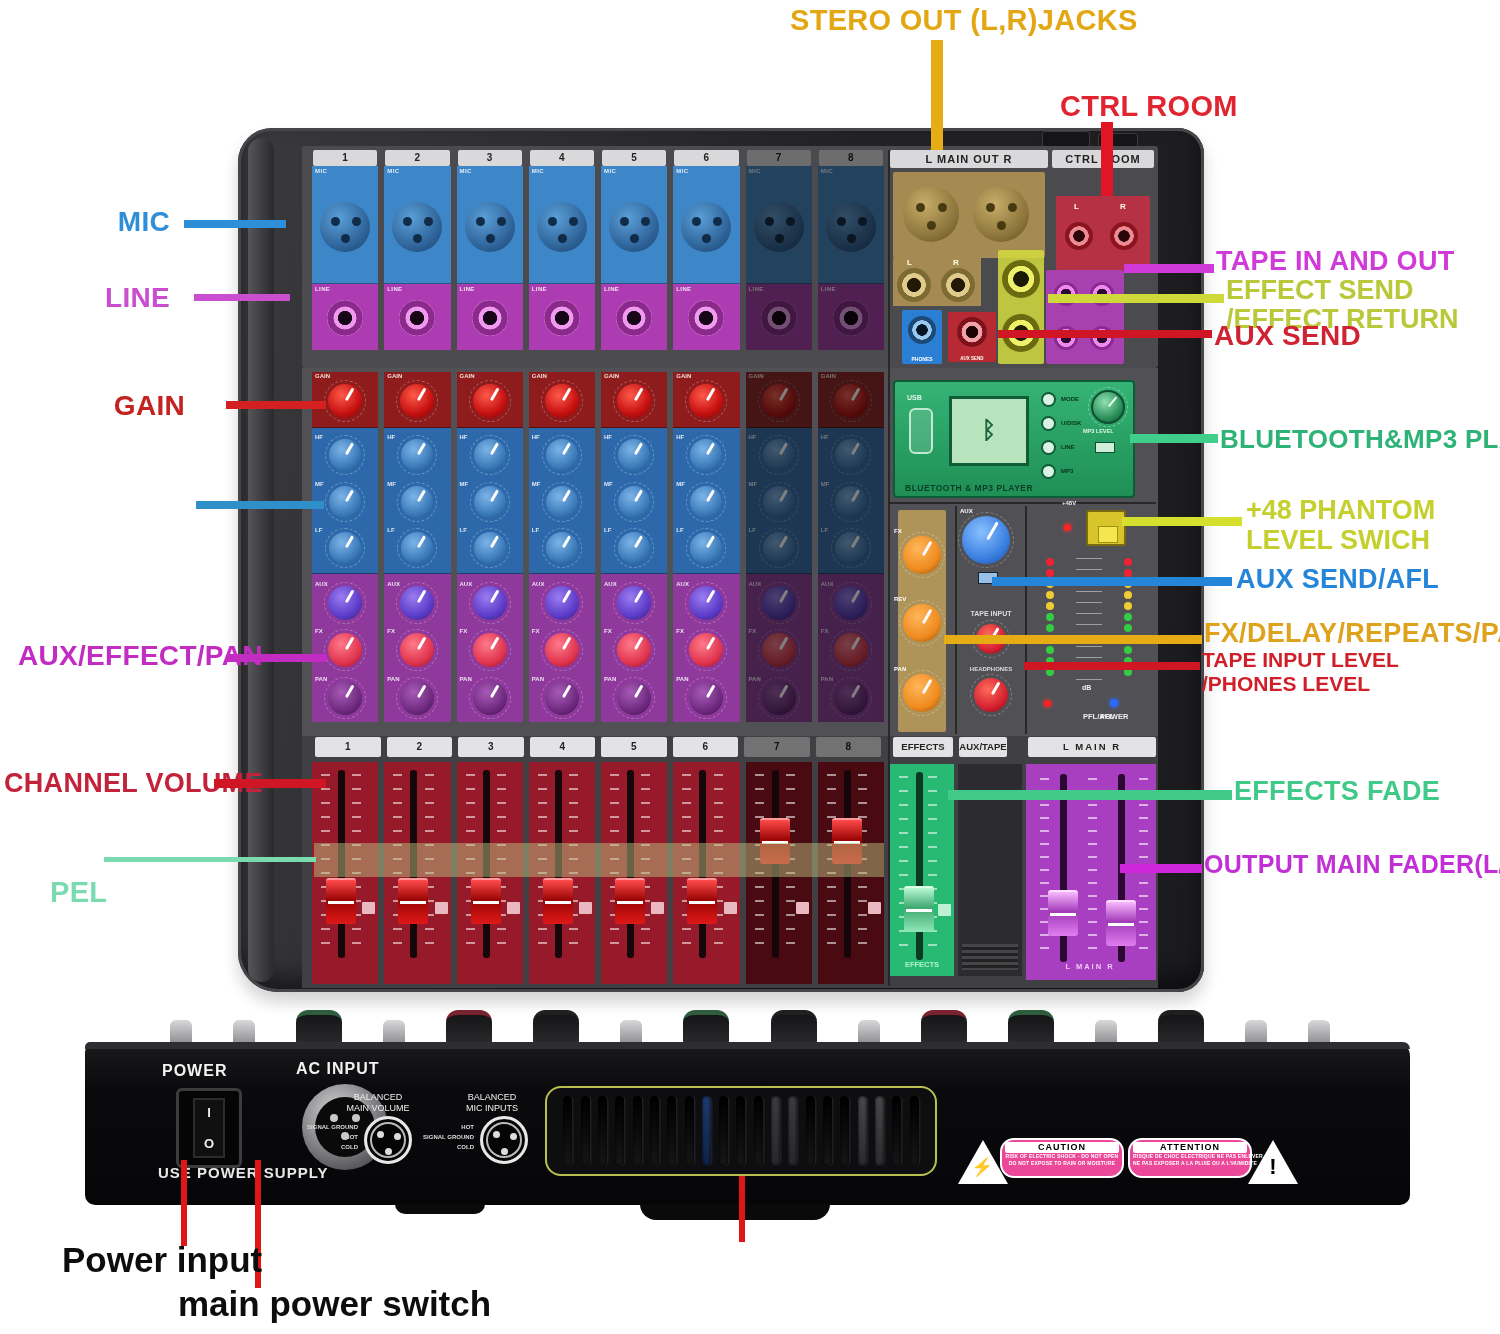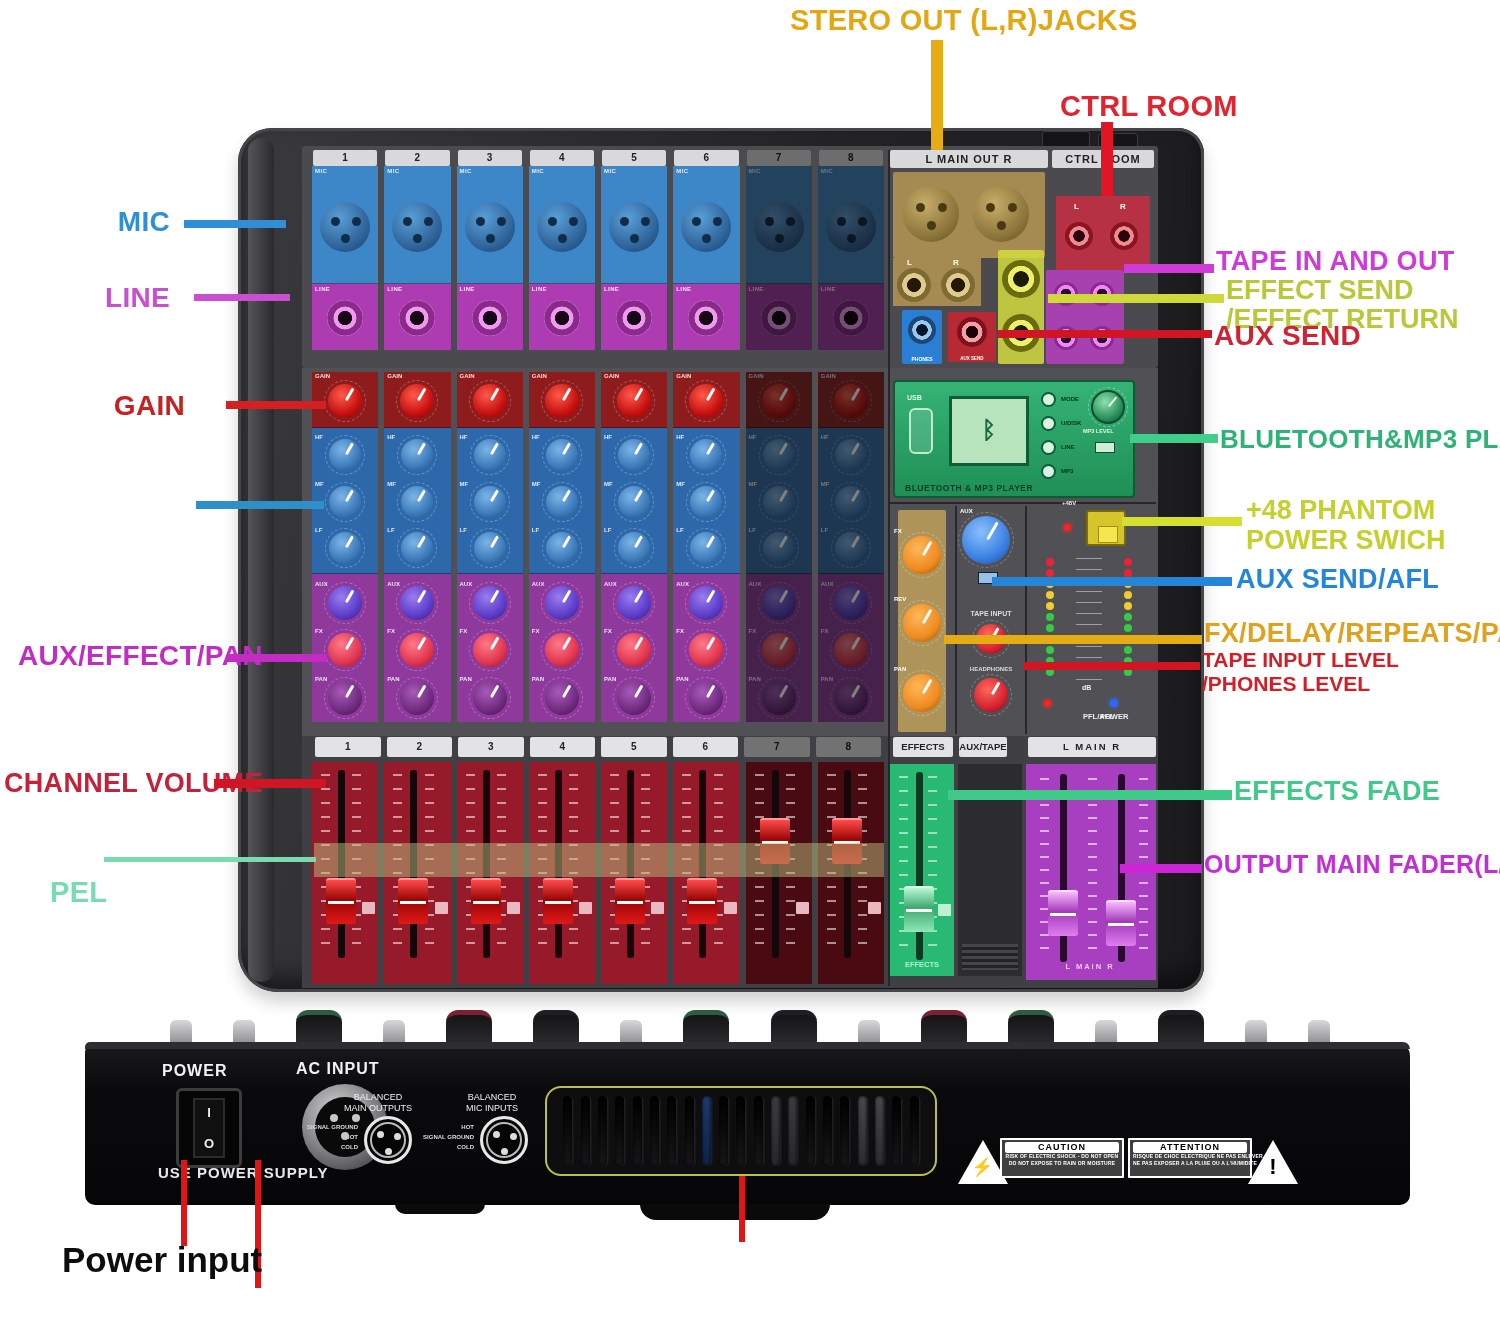--- a/index.html
+++ b/index.html
@@ -271,21 +271,21 @@
          background:#0e0e10;display:flex;align-items:center;justify-content:space-evenly;padding:0 8px;}
   .slot{width:9px;height:70px;border-radius:5px;background:linear-gradient(#000,#161616);
         box-shadow:inset 0 0 3px #000, 1.5px 0 0 rgba(255,255,255,.07);}
   .slot:nth-child(9){background:linear-gradient(#1c3a6e,#0e2244);}
   .slot:nth-child(13),.slot:nth-child(14){background:linear-gradient(#3c3c40,#27272b);}
   .slot:nth-child(18),.slot:nth-child(19){background:linear-gradient(#48484c,#2b2b2f);}
 
   .tri{position:absolute;width:0;height:0;border-left:25px solid transparent;border-right:25px solid transparent;
        border-bottom:44px solid #fff;}
   .tri-glyph{position:absolute;width:50px;text-align:center;color:#000;font-weight:bold;font-size:22px;top:16px;left:0;}
-  .warnbox{position:absolute;width:124px;height:40px;border:2px solid #fff;border-radius:1px;background:#404040;
+  .warnbox{position:absolute;width:124px;height:40px;border:2px solid #fff;border-radius:14px;background:#ec4899;
            padding:2px 3px;text-align:center;}
   .wtitle{background:#fff;color:#000;font-size:9px;font-weight:bold;line-height:11px;border-radius:2px;letter-spacing:1px;}
   .wline{color:#fff;font-size:5px;font-weight:bold;line-height:7px;letter-spacing:.2px;white-space:nowrap;}
 
   .rl{position:absolute;width:6px;background:#e01515;}
   .rl-a{left:181px;top:1160px;height:86px;}
   .rl-b{left:255px;top:1160px;height:128px;}
   .rl-c{left:739px;top:1176px;height:66px;}
   .b-ann{position:absolute;font-size:35px;font-weight:bold;color:#0d0d0d;white-space:nowrap;}
   .b-power{left:62px;top:1240px;}
@@ -907,21 +907,21 @@
     <div>EFFECT SEND</div>
     <div>/EFFECT RETURN</div>
   </div>
   <div class="lead l-esend"></div>
   <div class="ann a-auxsend">AUX SEND</div>
   <div class="lead l-auxsend"></div>
   <div class="ann a-bt">BLUETOOTH&amp;MP3 PLAYER</div>
   <div class="lead l-bt"></div>
   <div class="a-ph">
     <div>+48 PHANTOM</div>
-    <div>POWER SWICH</div>
+    <div>LEVEL SWICH</div>
   </div>
   <div class="lead l-ph"></div>
   <div class="ann a-afl">AUX SEND/AFL</div>
   <div class="lead l-afl"></div>
   <div class="ann a-fx">FX/DELAY/REPEATS/PAN</div>
   <div class="lead l-fx"></div>
   <div class="a-tlevel">
     <div>TAPE INPUT LEVEL</div>
     <div>/PHONES LEVEL</div>
   </div>
@@ -964,21 +964,21 @@
   <div class="bp-ac-lab">AC INPUT</div>
   <div class="bp-ac">
     <div class="bp-ac-pin" style="left:28px;top:30px;"></div>
     <div class="bp-ac-pin" style="left:50px;top:30px;"></div>
     <div class="bp-ac-pin" style="left:39px;top:48px;"></div>
   </div>
   <div class="bp-ups">USE POWER SUPPLY</div>
 
   <div class="bal-title" style="left:318px;top:1092px;">
     <div>BALANCED</div>
-    <div>MAIN OUTPUTS</div>
+    <div>MAIN VOLUME</div>
   </div>
   <div class="bal-labs" style="left:292px;top:1122px;">
     <div>SIGNAL GROUND</div>
     <div>HOT</div>
     <div>COLD</div>
   </div>
   <div class="bal-circ" style="left:364px;top:1116px;"></div>
 
   <div class="bal-title" style="left:432px;top:1092px;">
     <div>BALANCED</div>
@@ -1027,13 +1027,14 @@
     <div class="wline">RISQUE DE CHOC ELECTRIQUE NE PAS ENLEVER</div>
     <div class="wline">NE PAS EXPOSER A LA PLUIE OU A L'HUMIDITE</div>
   </div>
   <div class="tri" style="left:1248px;top:1140px;"></div>
   <div class="tri-glyph" style="left:1248px;top:1154px;">!</div>
 
   <div class="rl rl-a"></div>
   <div class="rl rl-b"></div>
   <div class="rl rl-c"></div>
   <div class="b-ann b-power">Power input</div>
+  <div class="b-ann b-switch">main power switch</div>
 </div>
 
 </body></html>

